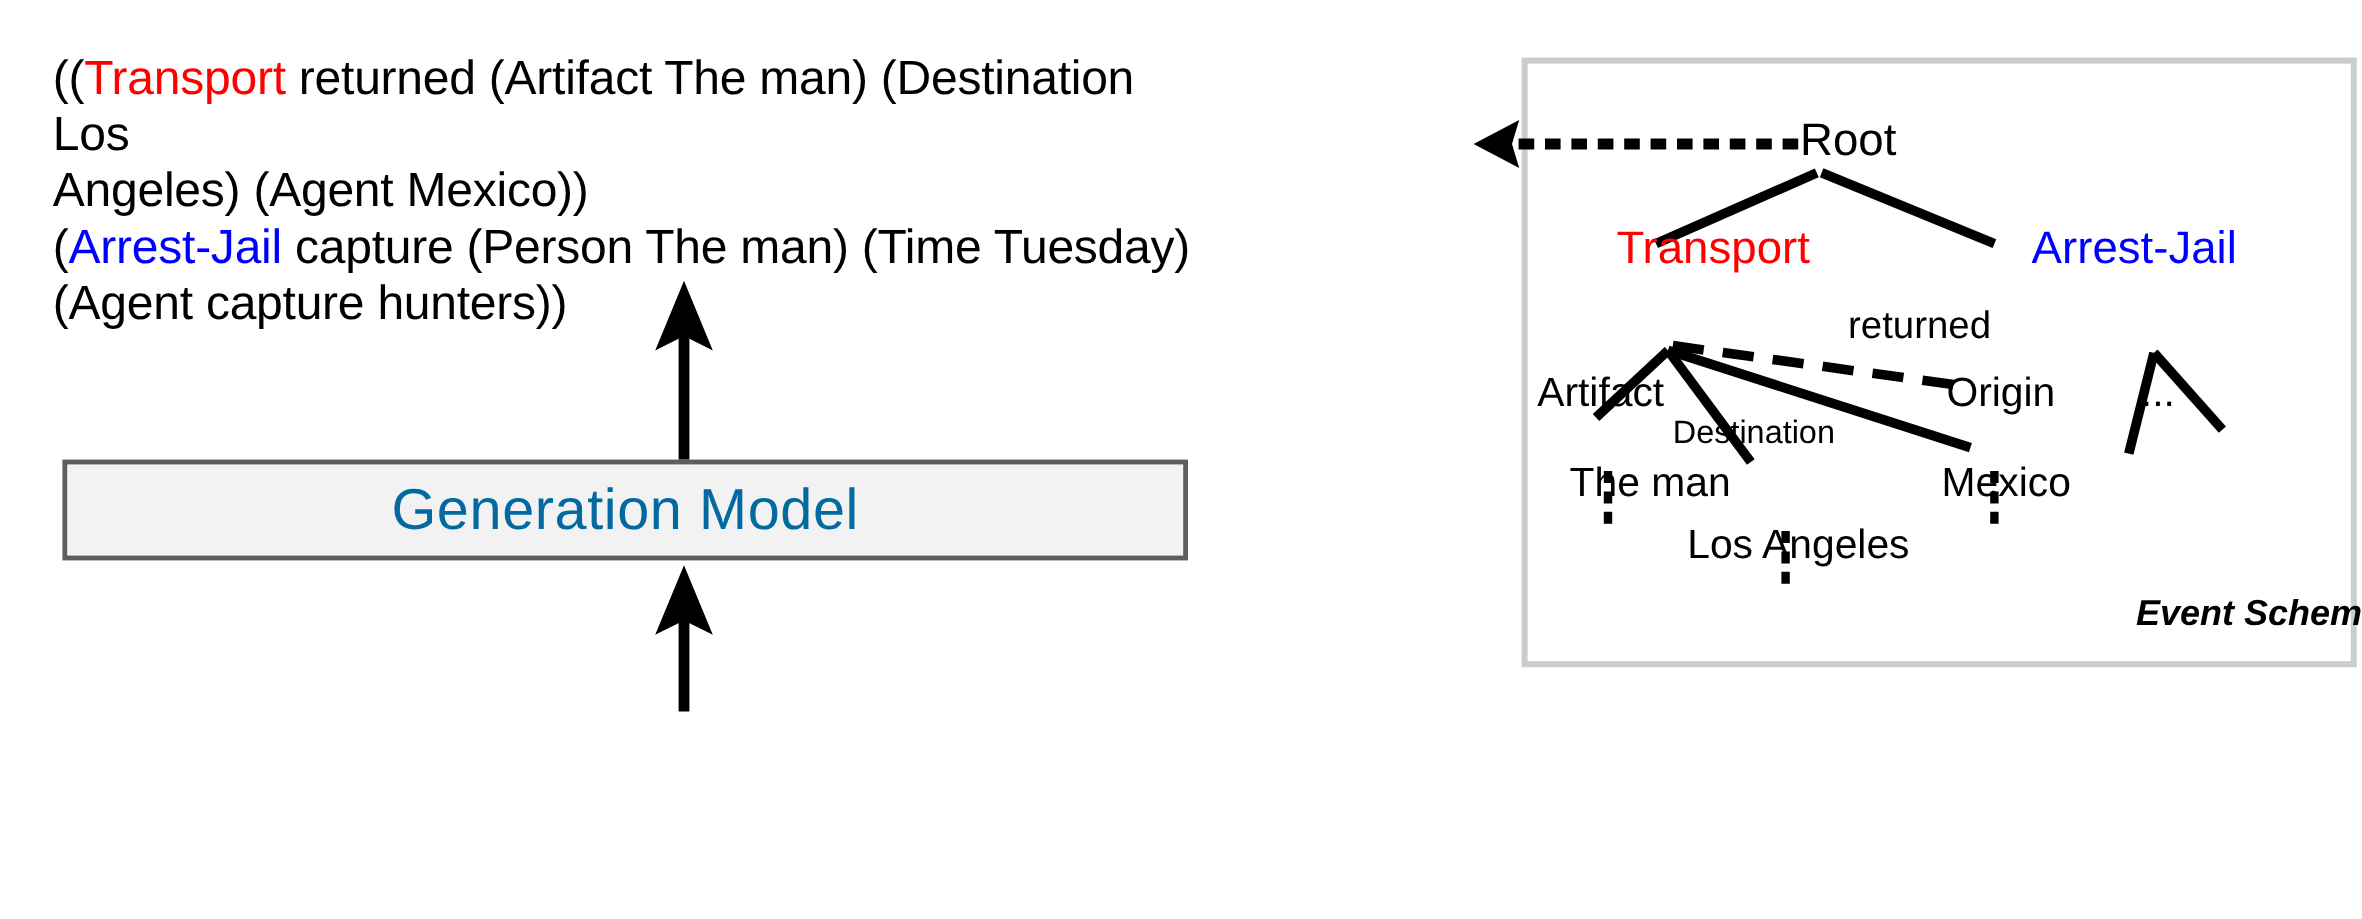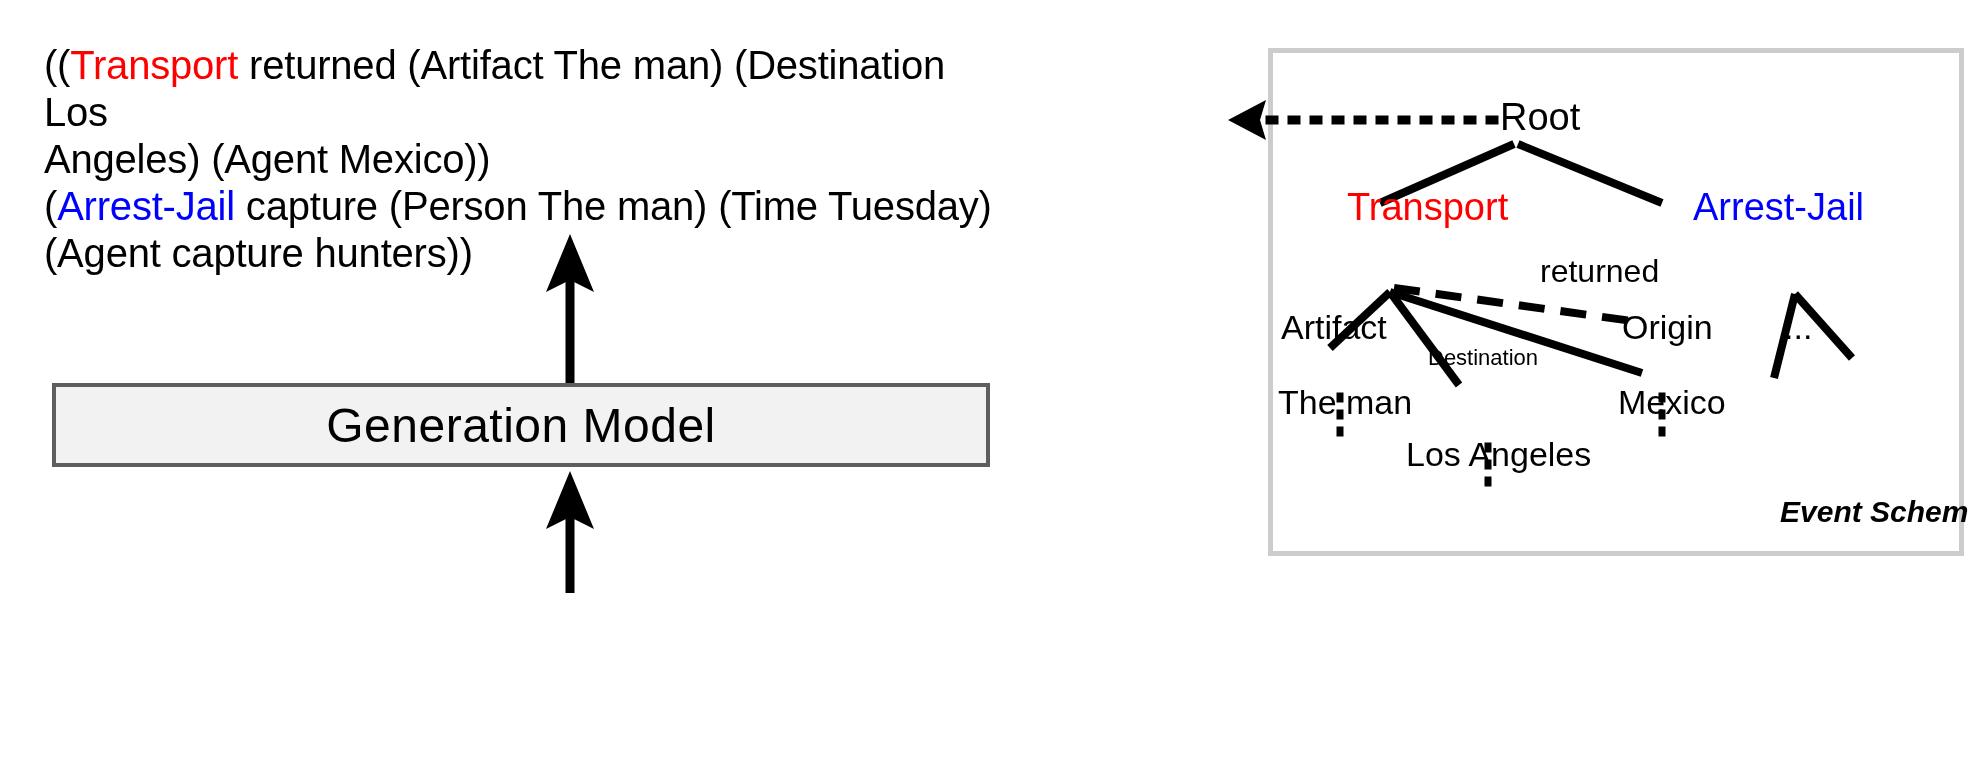--- a/index.html
+++ b/index.html
@@ -42,21 +42,21 @@
     height: 84px;
     box-sizing: border-box;
     background: #f2f2f2;
     border: 4px solid #5e5e5e;
     display: flex;
     align-items: center;
     justify-content: center;
   }
   #generation-model-label {
     font-size: 48px;
-    color: #000000;
+    color: #0369a1;
     letter-spacing: 0.5px;
   }
 
   #input-sentence {
     position: absolute;
     left: 46px;
     top: 595px;
     width: 950px;
     font-size: 40px;
     line-height: 49px;
@@ -90,24 +90,24 @@
     font-size: 38px;
     line-height: 1;
     white-space: nowrap;
     text-align: center;
   }
   .node-root      { left: 1500px; top: 98px; }
   .node-transport { left: 1347px; top: 188px; color: #ff0000; }
   .node-arrest    { left: 1693px; top: 188px; color: #0000ff; }
   .node-returned  { left: 1540px; top: 255px; font-size: 32px; }
   .node-artifact  { left: 1281px; top: 310px; font-size: 34px; }
-  .node-dest      { left: 1428px; top: 347px; font-size: 22px; }
+  .node-dest      { left: 1394px; top: 347px; font-size: 27px; }
   .node-origin    { left: 1622px; top: 310px; font-size: 34px; }
   .node-ellipsis  { left: 1784px; top: 310px; font-size: 34px; }
-  .node-theman    { left: 1278px; top: 385px; font-size: 34px; }
+  .node-theman    { left: 1308px; top: 385px; font-size: 34px; }
   .node-losangeles{ left: 1406px; top: 437px; font-size: 34px; }
   .node-mexico    { left: 1618px; top: 385px; font-size: 34px; }
 
   #event-schema-caption {
     position: absolute;
     left: 1780px;
     top: 495px;
     font-size: 30px;
     font-weight: bold;
     font-style: italic;

